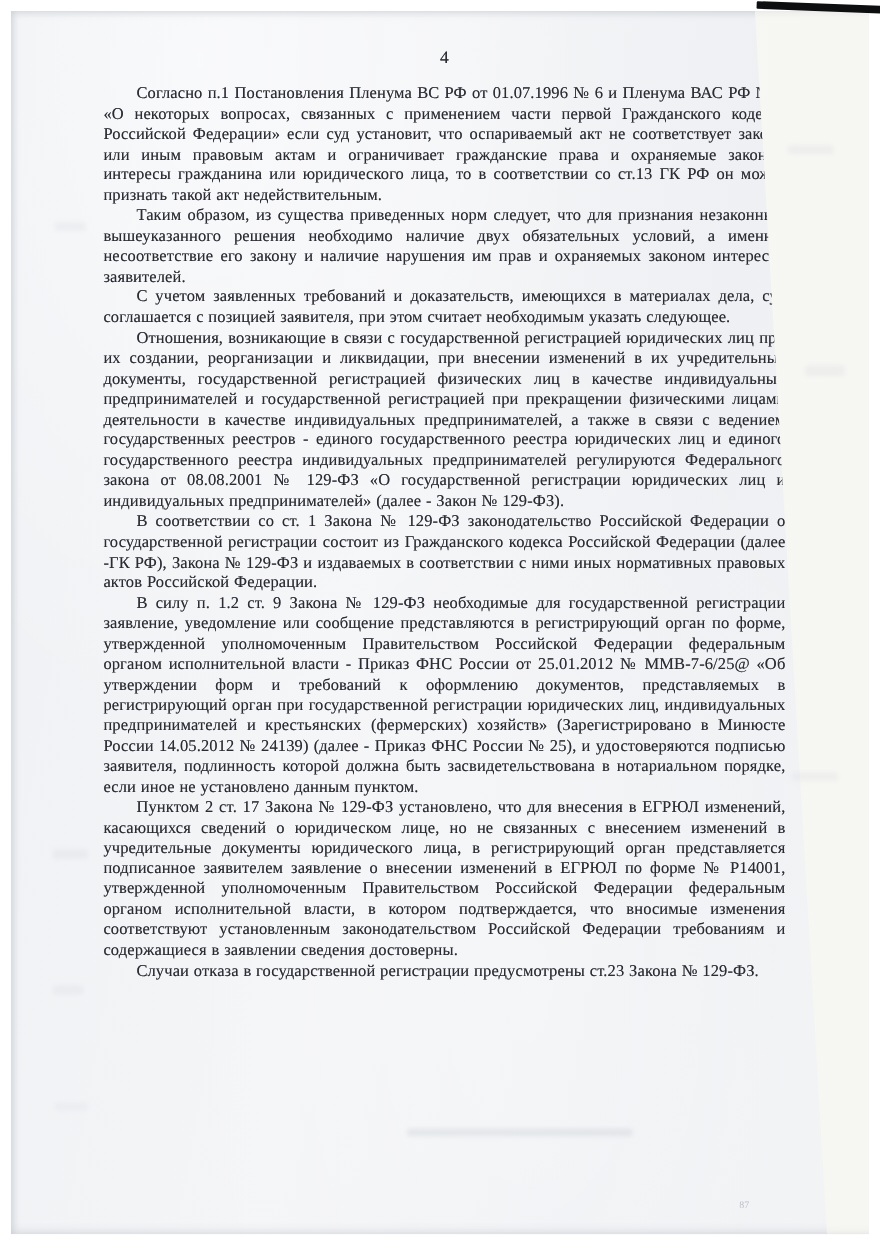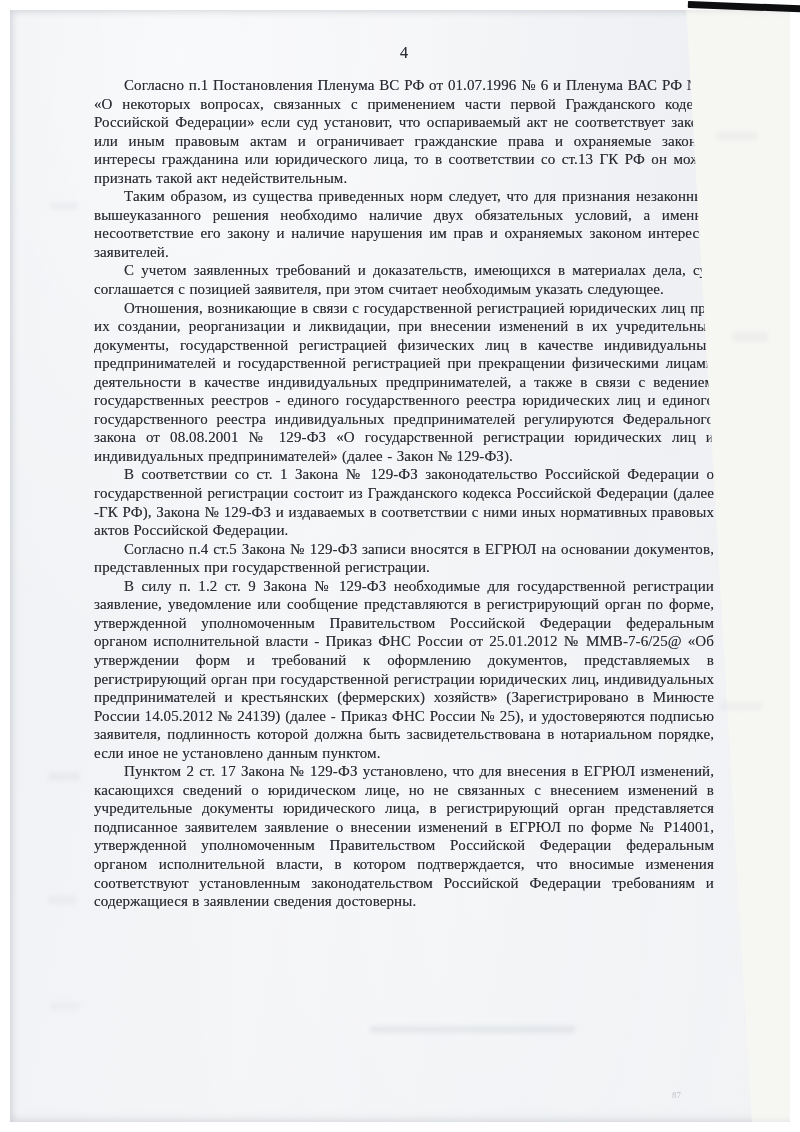--- a/index.html
+++ b/index.html
@@ -127,23 +127,23 @@
   <div class="scan">
 
     <div class="pagenum">4</div>
 
     <div class="content">
       <p>Согласно п.1 Постановления Пленума ВС РФ от 01.07.1996 № 6 и Пленума ВАС РФ № 8 «О некоторых вопросах, связанных с применением части первой Гражданского кодекса Российской Федерации» если суд установит, что оспариваемый акт не соответствует закону или иным правовым актам и ограничивает гражданские права и охраняемые законом интересы гражданина или юридического лица, то в соответствии со ст.13 ГК РФ он может признать такой акт недействительным.</p>
       <p>Таким образом, из существа приведенных норм следует, что для признания незаконным вышеуказанного решения необходимо наличие двух обязательных условий, а именно, несоответствие его закону и наличие нарушения им прав и охраняемых законом интересов заявителей.</p>
       <p>С учетом заявленных требований и доказательств, имеющихся в материалах дела, суд соглашается с позицией заявителя, при этом считает необходимым указать следующее.</p>
       <p>Отношения, возникающие в связи с государственной регистрацией юридических лиц при их создании, реорганизации и ликвидации, при внесении изменений в их учредительные документы, государственной регистрацией физических лиц в качестве индивидуальных предпринимателей и государственной регистрацией при прекращении физическими лицами деятельности в качестве индивидуальных предпринимателей, а также в связи с ведением государственных реестров - единого государственного реестра юридических лиц и единого государственного реестра индивидуальных предпринимателей регулируются Федерального закона от 08.08.2001 № 129-ФЗ «О государственной регистрации юридических лиц и индивидуальных предпринимателей» (далее - Закон № 129-ФЗ).</p>
       <p>В соответствии со ст. 1 Закона № 129-ФЗ законодательство Российской Федерации о государственной регистрации состоит из Гражданского кодекса Российской Федерации (далее -ГК РФ), Закона № 129-ФЗ и издаваемых в соответствии с ними иных нормативных правовых актов Российской Федерации.</p>
-      <p>Согласно п.4 ст.5 Закона № 129-ФЗ записи вносятся в ЕГРЮЛ на основании документов, представленных при государственной регистрации.</p>
       <p>В силу п. 1.2 ст. 9 Закона № 129-ФЗ необходимые для государственной регистрации заявление, уведомление или сообщение представляются в регистрирующий орган по форме, утвержденной уполномоченным Правительством Российской Федерации федеральным органом исполнительной власти - Приказ ФНС России от 25.01.2012 № ММВ-7-6/25@ «Об утверждении форм и требований к оформлению документов, представляемых в регистрирующий орган при государственной регистрации юридических лиц, индивидуальных предпринимателей и крестьянских (фермерских) хозяйств» (Зарегистрировано в Минюсте России 14.05.2012 № 24139) (далее - Приказ ФНС России № 25), и удостоверяются подписью заявителя, подлинность которой должна быть засвидетельствована в нотариальном порядке, если иное не установлено данным пунктом.</p>
       <p>Пунктом 2 ст. 17 Закона № 129-ФЗ установлено, что для внесения в ЕГРЮЛ изменений, касающихся сведений о юридическом лице, но не связанных с внесением изменений в учредительные документы юридического лица, в регистрирующий орган представляется подписанное заявителем заявление о внесении изменений в ЕГРЮЛ по форме № Р14001, утвержденной уполномоченным Правительством Российской Федерации федеральным органом исполнительной власти, в котором подтверждается, что вносимые изменения соответствуют установленным законодательством Российской Федерации требованиям и содержащиеся в заявлении сведения достоверны.</p>
+      <p>Случаи отказа в государственной регистрации предусмотрены ст.23 Закона № 129-ФЗ.</p>
     </div>
 
     <div class="fold"></div>
 
     <div class="artifact bleed-line"></div>
     <div class="artifact smudge-r1"></div>
     <div class="artifact smudge-r2"></div>
     <div class="artifact smudge-r3"></div>
     <div class="artifact smudge-l1"></div>
     <div class="artifact smudge-l2"></div>

